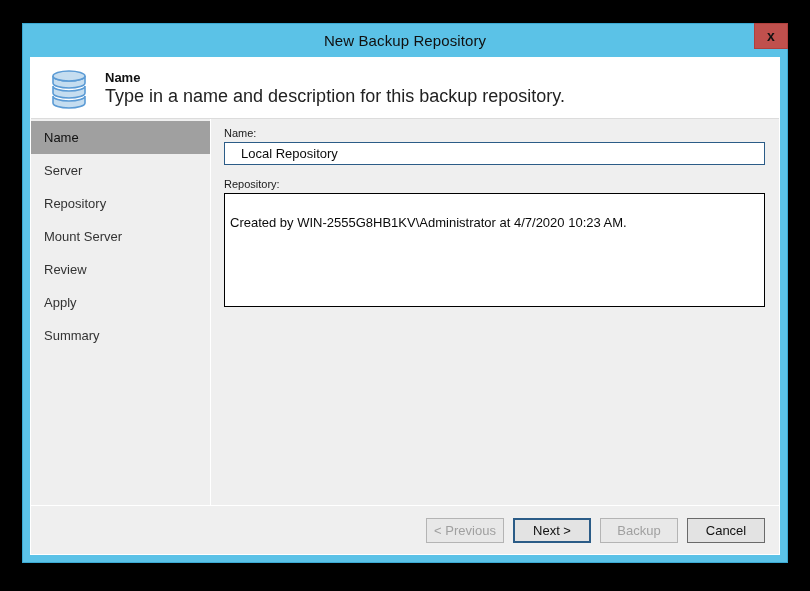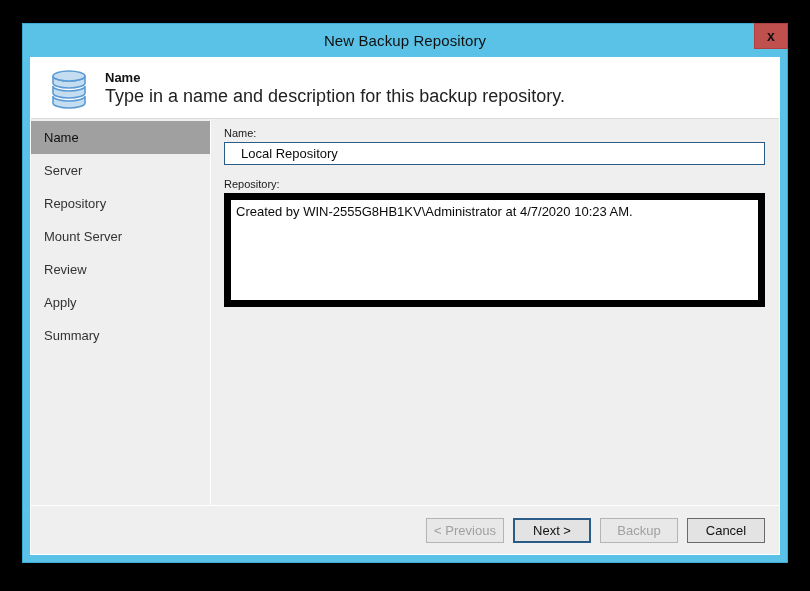--- a/index.html
+++ b/index.html
@@ -167,23 +167,23 @@
     align-items: center;
     padding: 0 16px;
     font-size: 13px;
     color: #0b0b0b;
     cursor: text;
   }
   .spacer-10 { height: 13px; }
   #description-box {
     height: 114px;
     background: #ffffff;
-    border: 7px solid #000000;
-    box-sizing: border-box;
-    padding: 3px 5px;
+    border: 1px solid #000000;
+    box-sizing: border-box;
+    padding: 20px 5px;
     font-size: 13px;
     color: #0b0b0b;
     line-height: 17px;
     cursor: text;
     overflow: hidden;
   }
 
   
   #buttonbar {
     flex: 0 0 49px;

